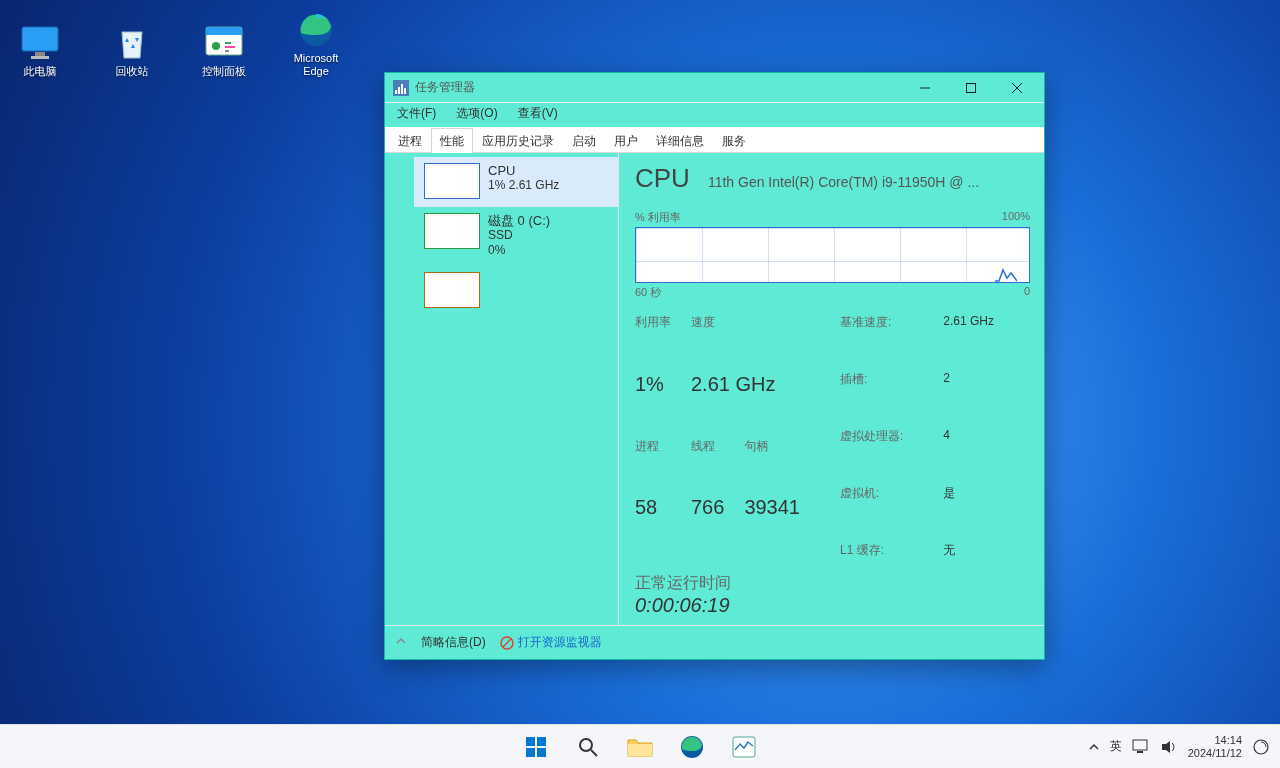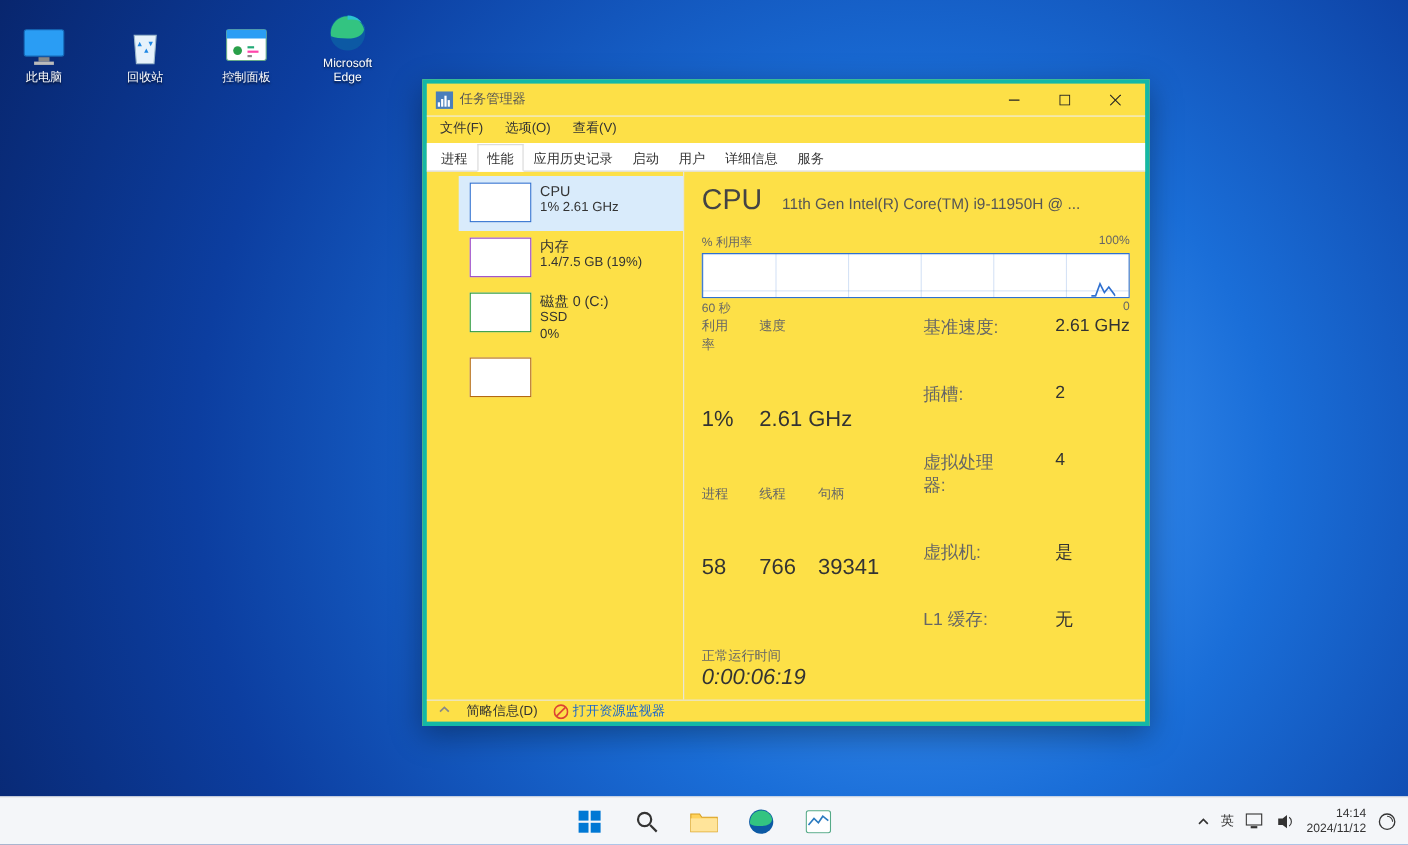--- a/index.html
+++ b/index.html
@@ -7,21 +7,21 @@
   body {
     background: radial-gradient(circle at 65% 55%, #4da3ff 0%, #1a6ed8 35%, #0c3ea0 70%, #08266e 100%);
     position: relative;
   }
   
   .desktop-icons { position: absolute; top: 10px; left: 6px; display: flex; flex-direction: row; gap: 24px; align-items: flex-end; }
   .d-icon { width: 68px; display: flex; flex-direction: column; align-items: center; text-align: center; cursor: pointer; }
   .d-icon .glyph { width: 40px; height: 40px; margin-bottom: 2px; display: flex; align-items: center; justify-content: center; }
   .d-icon span { color: #fff; font-size: 11px; line-height: 13px; text-shadow: 0 1px 2px rgba(0,0,0,.7); }
   
-  .window { position: absolute; left: 384px; top: 72px; width: 661px; height: 588px; background: #fde047; border: 4px solid #14b8a6; box-shadow: 0 8px 26px rgba(0,0,0,.35); display: flex; flex-direction: column; }
+  .window { position: absolute; left: 384px; top: 72px; width: 661px; height: 588px; background: #5eead4; border: 1px solid #14b8a6; box-shadow: 0 8px 26px rgba(0,0,0,.35); display: flex; flex-direction: column; }
   .titlebar { height: 30px; display: flex; align-items: center; padding: 0 4px 0 8px; border-bottom: 1px solid #eee; color: #555; font-size: 12px; }
   .titlebar .ticon { width: 16px; height: 16px; margin-right: 6px; }
   .titlebar .title { flex: 1; }
   .tbtn { width: 46px; height: 30px; display: flex; align-items: center; justify-content: center; cursor: pointer; color: #222; }
   .menubar { height: 24px; display: flex; align-items: flex-start; gap: 12px; padding: 0 8px; font-size: 12px; color: #333; }
   .menubar span { cursor: pointer; padding: 2px 4px; }
   .tabs { height: 26px; display: flex; border-bottom: 1px solid #d8d8d8; background:#fff; padding-left: 4px; }
   .tab { padding: 4px 8px 3px; font-size: 12px; color: #333; border: 1px solid transparent; border-bottom: none; position: relative; top: 1px; cursor: pointer; }
   .tab.sel { border-color: #d8d8d8; background: #fff; border-bottom: 1px solid #fff; }
   .body { flex: 1; display: flex; min-height: 0; padding-left: 29px; }
@@ -41,29 +41,29 @@
   .cpu-head .big { font-size: 26px; font-weight: 400; color: #444; }
   .cpu-head .model { font-size: 14px; color: #555; white-space: nowrap; overflow: hidden; text-overflow: ellipsis; flex: 1; }
   .ylbl { display: flex; justify-content: space-between; font-size: 11px; color: #666; margin-top: 16px; }
   .graph { height: 198px; border: 1px solid #2f70d0; margin-top: 2px; position: relative; background: #fff; }
   .graph .grid { position: absolute; inset: 0;
     background-image: linear-gradient(to right, rgba(47,112,208,.22) 1px, transparent 1px),
                       linear-gradient(to bottom, rgba(47,112,208,.22) 1px, transparent 1px);
     background-size: 66px 33px; }
   .graph .spike { position: absolute; right: 12px; bottom: 0; width: 22px; height: 18px; }
   .xlbl { display: flex; justify-content: space-between; font-size: 11px; color: #666; margin-top: 2px; }
-  .stats { display: flex; gap: 40px; font-size: 12px; }
+  .stats { display: flex; gap: 40px; margin-top: 14px; font-size: 12px; }
   .col1 { display: grid; grid-template-columns: auto auto auto; column-gap: 20px; row-gap: 2px; }
   .col1 .lab { color: #666; font-size: 12px; }
   .col1 .val { font-size: 20px; color: #333; }
-  .col2 { display: grid; grid-template-columns: auto auto; column-gap: 20px; row-gap: 4px; font-size: 16px; color: #666; gap: 40px; }
+  .col2 { display: grid; grid-template-columns: auto auto; column-gap: 20px; row-gap: 4px; font-size: 12px; color: #666; gap: 40px; }
   .col2 .v { color: #333; }
-  .uplab { color: #666; font-size: 12px; margin-top: 14px; }
+  .uplab { color: #666; font-size: 16px; margin-top: 14px; }
   .upval { font-size: 20px; color: #333; font-style: italic; }
-  .footer { height: 20px; border-top: 1px solid #e6e6e6; display: flex; align-items: center; gap: 14px; padding: 0 10px; font-size: 12px; text-align: right; }
+  .footer { height: 34px; border-top: 1px solid #e6e6e6; display: flex; align-items: center; gap: 14px; padding: 0 10px; font-size: 12px; text-align: right; }
   .footer .chev { color: #888; cursor: pointer; }
   .footer .less { color: #333; cursor: pointer; }
   .footer .link { color: #1a66cc; cursor: pointer; display: flex; align-items: center; gap: 4px; }
   .footer .rmico { width: 14px; height: 14px; }
   
   .taskbar { position: absolute; left: 0; right: 0; bottom: 0; height: 44px; background: #f4f6f9; border-top: 1px solid #dfe2e6; display: flex; align-items: center; }
   .tcenter { position: absolute; left: 50%; transform: translateX(-50%); display: flex; gap: 12px; }
   .tbicon { width: 40px; height: 40px; display: flex; align-items: center; justify-content: center; cursor: pointer; border-radius: 4px; }
   .sysright { margin-left: auto; display: flex; align-items: center; gap: 10px; padding-right: 10px; font-size: 11px; color: #333; }
   .sysright .clock { text-align: right; line-height: 13px; cursor: pointer; }
@@ -158,27 +158,20 @@
     <div class="tab">详细信息</div>
     <div class="tab">服务</div>
   </div>
   <div class="body">
     <div class="sidebar">
       <div class="sitem sel">
         <div class="mini"></div>
         <div class="txt">
           <span class="t1">CPU</span>
           <span>1%  2.61 GHz</span>
-        </div>
-      </div>
-      <div class="sitem mem">
-        <div class="mini"></div>
-        <div class="txt">
-          <span class="t1">内存</span>
-          <span>1.4/7.5 GB (19%)</span>
         </div>
       </div>
       <div class="sitem disk">
         <div class="mini"></div>
         <div class="txt">
           <span class="t1">磁盘 0 (C:)</span>
           <span>SSD</span>
           <span>0%</span>
         </div>
       </div>

